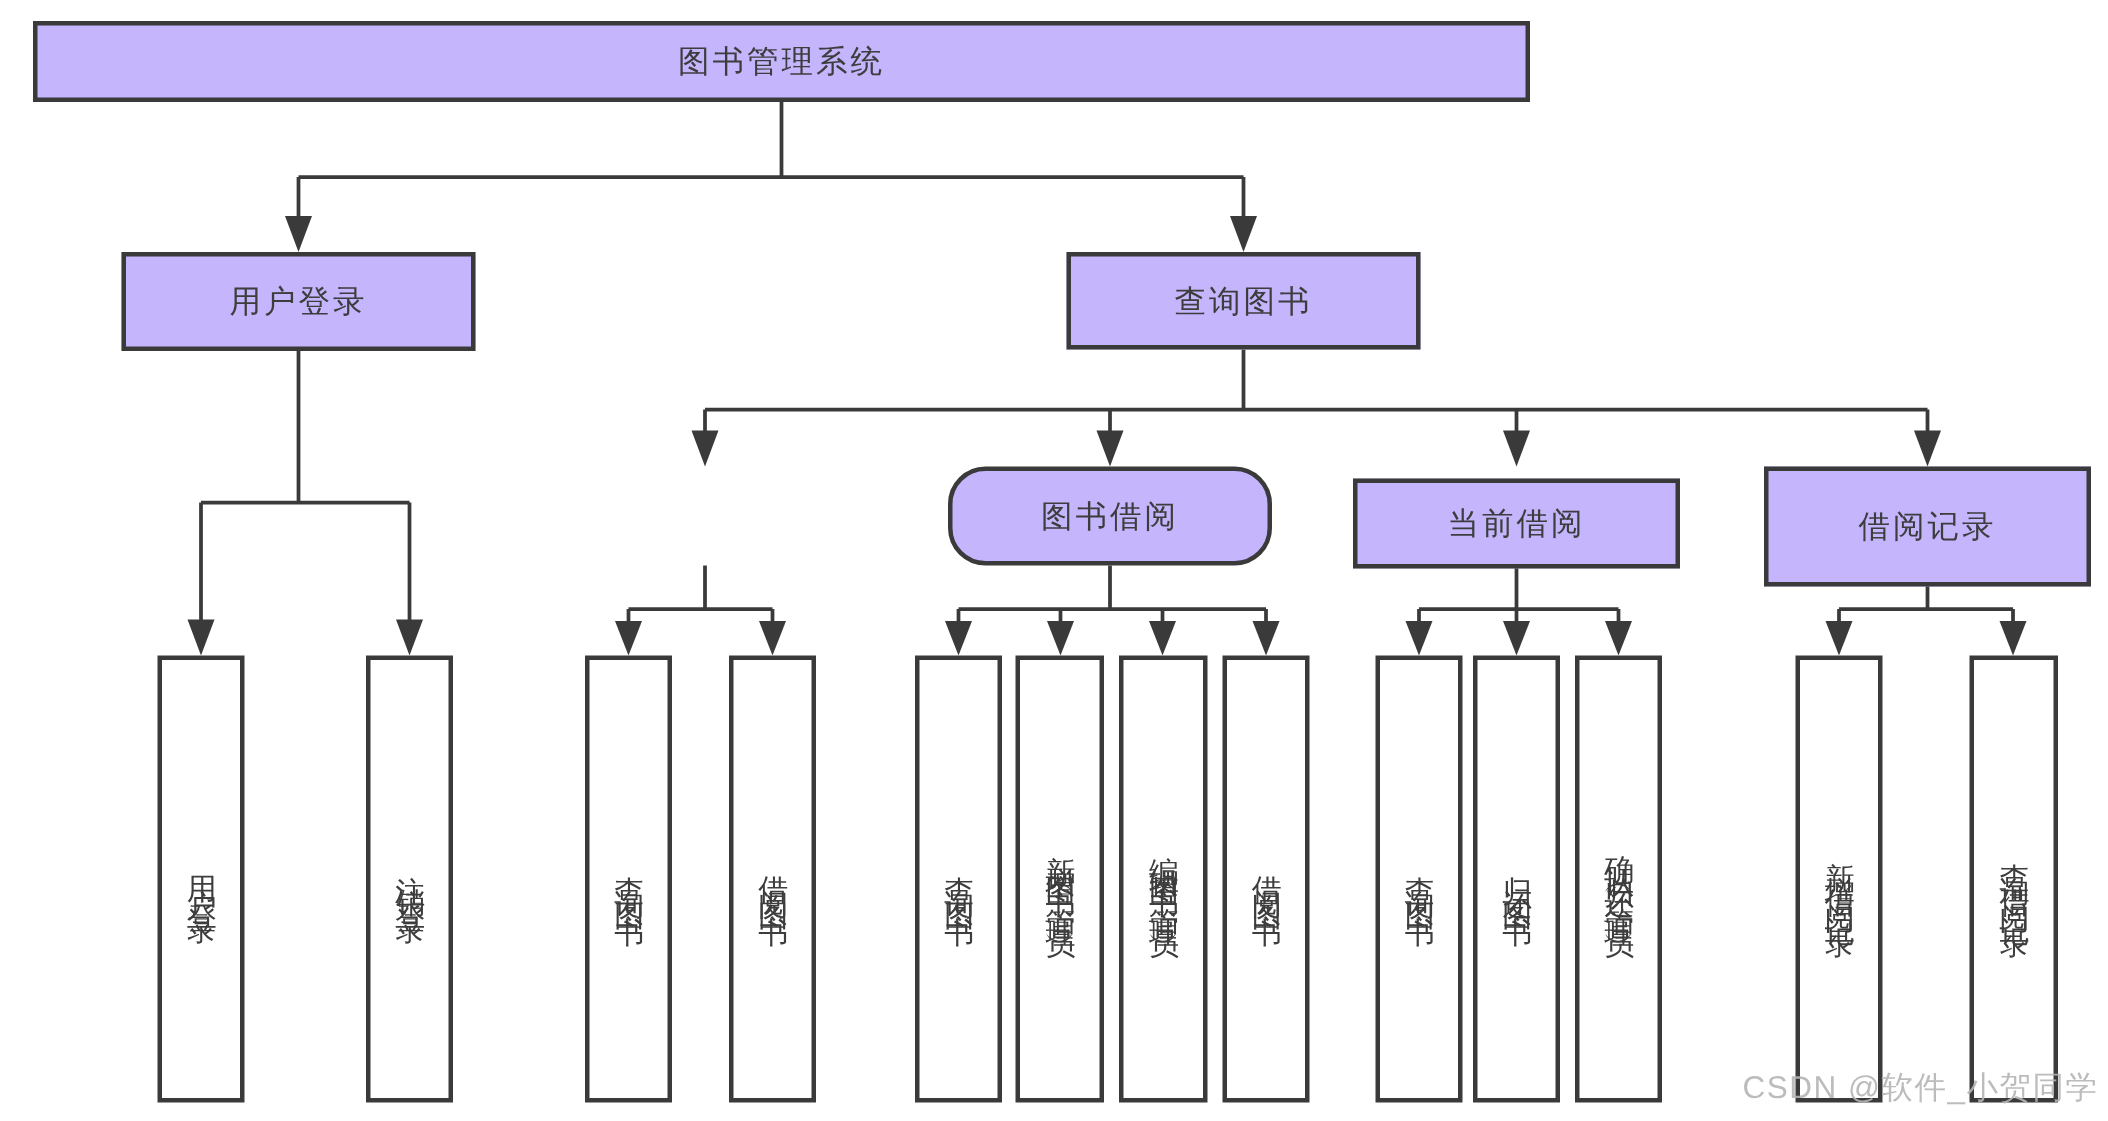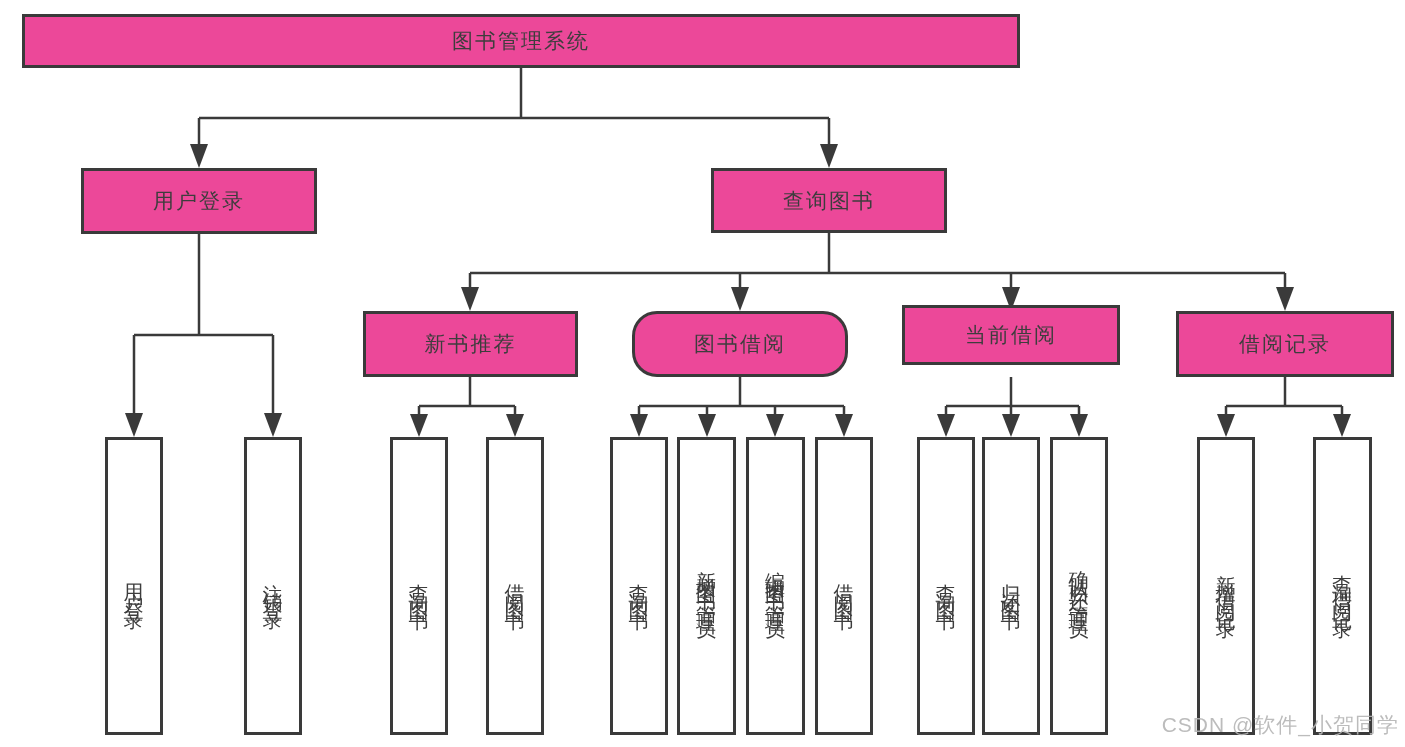--- a/index.html
+++ b/index.html
@@ -3,21 +3,21 @@
 <meta charset="utf-8">
 <style>
   html,body { margin:0; padding:0; background:#ffffff; }
   #canvas {
     position:relative; width:1405px; height:747px; background:#ffffff;
     font-family:"Liberation Sans","DejaVu Sans",sans-serif; overflow:hidden;
   }
   #connectors { position:absolute; left:0; top:0; z-index:1; }
   .hnode {
     position:absolute; box-sizing:border-box; z-index:2;
-    border:3px solid #3a3a3a; background:#ec4899;
+    border:3px solid #3a3a3a; background:#c4b5fd;
     display:flex; align-items:center; justify-content:center;
     font-size:21px; letter-spacing:2px; color:#3d3d3d; white-space:nowrap;
   }
   .vnode {
     position:absolute; box-sizing:border-box; z-index:2;
     border:3px solid #3a3a3a; background:#ffffff;
     display:flex; align-items:center; justify-content:center;
     writing-mode:vertical-rl; text-orientation:mixed;
     font-size:20px; letter-spacing:9px; color:#3d3d3d; line-height:1;
   }
@@ -105,24 +105,23 @@
       <line x1="1342" y1="406" x2="1342" y2="416"></line>
       <polygon points="1333,414 1351,414 1342,437" stroke="none"></polygon>
     </g>
   </svg>
 
   <div class="hnode" style="left:22px; top:14px; width:998px; height:54px;">图书管理系统</div>
 
   <div class="hnode" style="left:81px; top:168px; width:236px; height:66px;">用户登录</div>
   <div class="hnode" style="left:711px; top:168px; width:236px; height:65px;">查询图书</div>
 
-  <div class="hnode" style="left:363px; top:311px; width:215px; height:66px;">新书推荐</div>
   <div class="hnode" style="left:632px; top:311px; width:216px; height:66px;border-radius:25px;">图书借阅</div>
-  <div class="hnode" style="left:902px; top:305px; width:218px; height:60px;text-align:right;">当前借阅</div>
-  <div class="hnode" style="left:1176px; top:311px; width:218px; height:66px;">借阅记录</div>
+  <div class="hnode" style="left:902px; top:319px; width:218px; height:60px;text-align:right;">当前借阅</div>
+  <div class="hnode" style="left:1176px; top:311px; width:218px; height:80px;">借阅记录</div>
 
   <div class="vnode" style="left:105px; top:437px; width:58px; height:298px;">用户登录</div>
   <div class="vnode" style="left:244px; top:437px; width:58px; height:298px;">注销登录</div>
 
   <div class="vnode" style="left:390px; top:437px; width:58px; height:298px;">查询图书</div>
   <div class="vnode" style="left:486px; top:437px; width:58px; height:298px;">借阅图书</div>
 
   <div class="vnode" style="left:610px; top:437px; width:58px; height:298px;">查询图书</div>
   <div class="vnode" style="left:677px; top:437px; width:59px; height:298px; letter-spacing:7px;">新增图书（管理员）</div>
   <div class="vnode" style="left:746px; top:437px; width:59px; height:298px; letter-spacing:7px;">编辑图书（管理员）</div>

